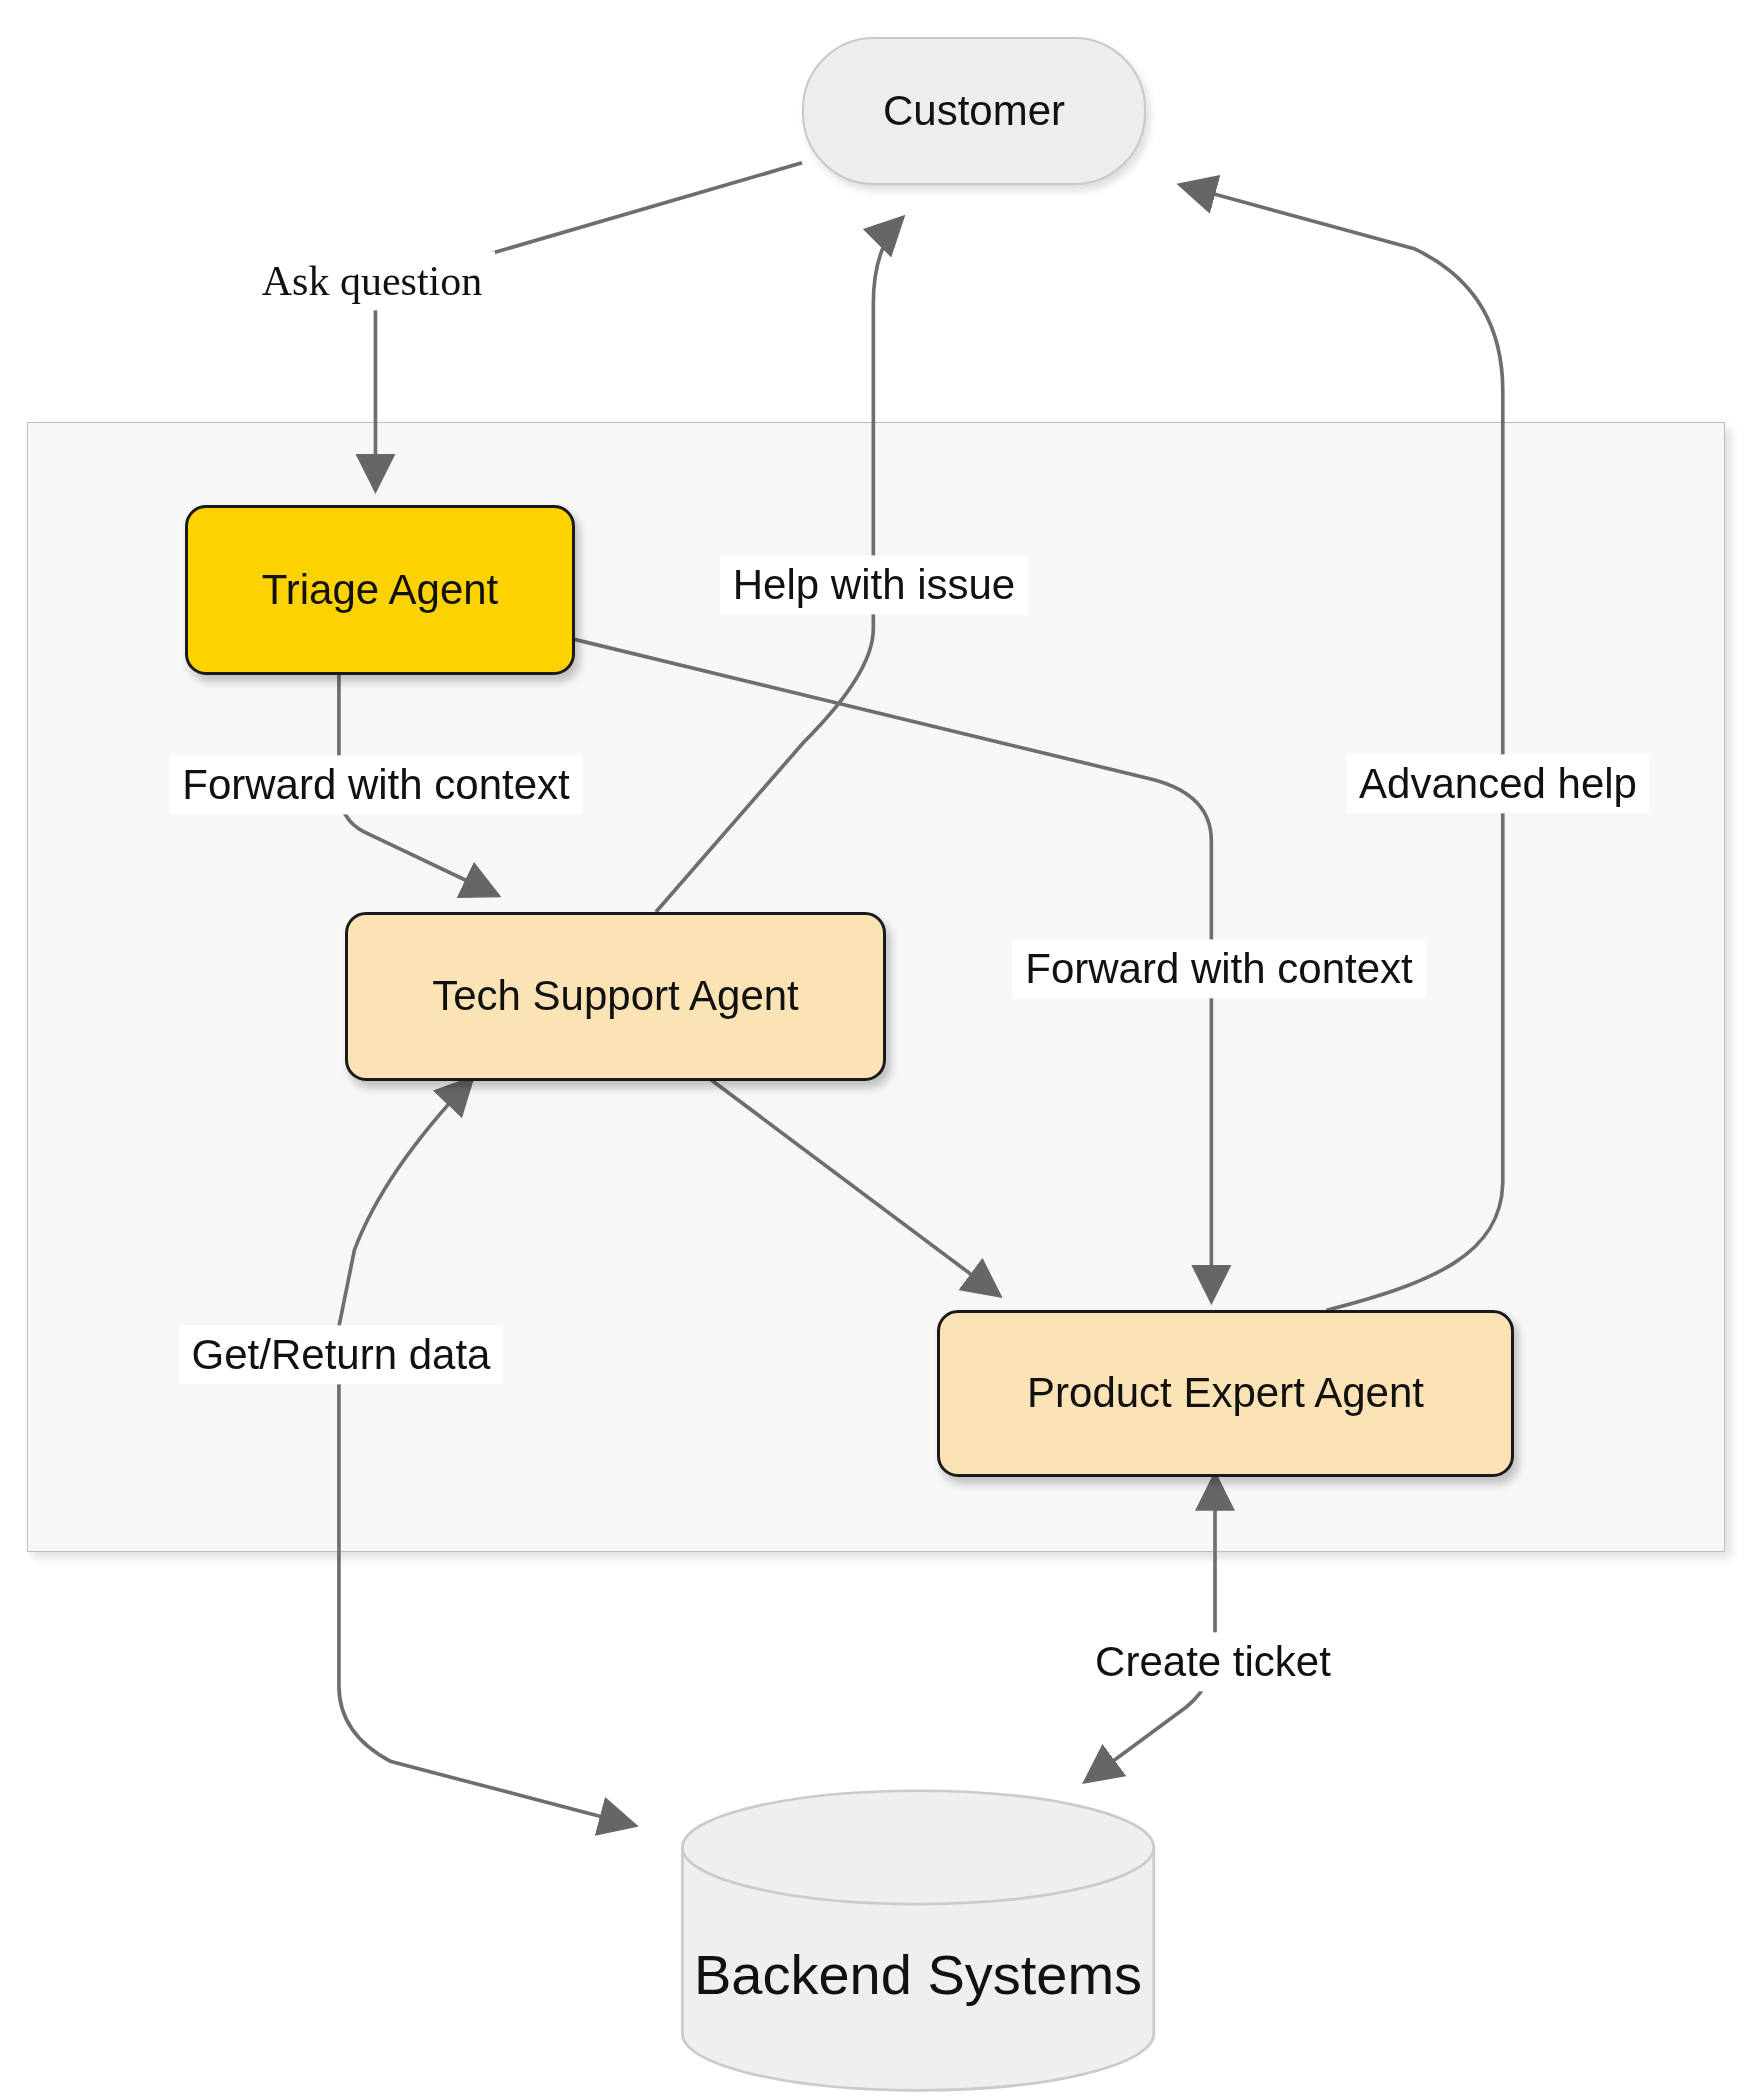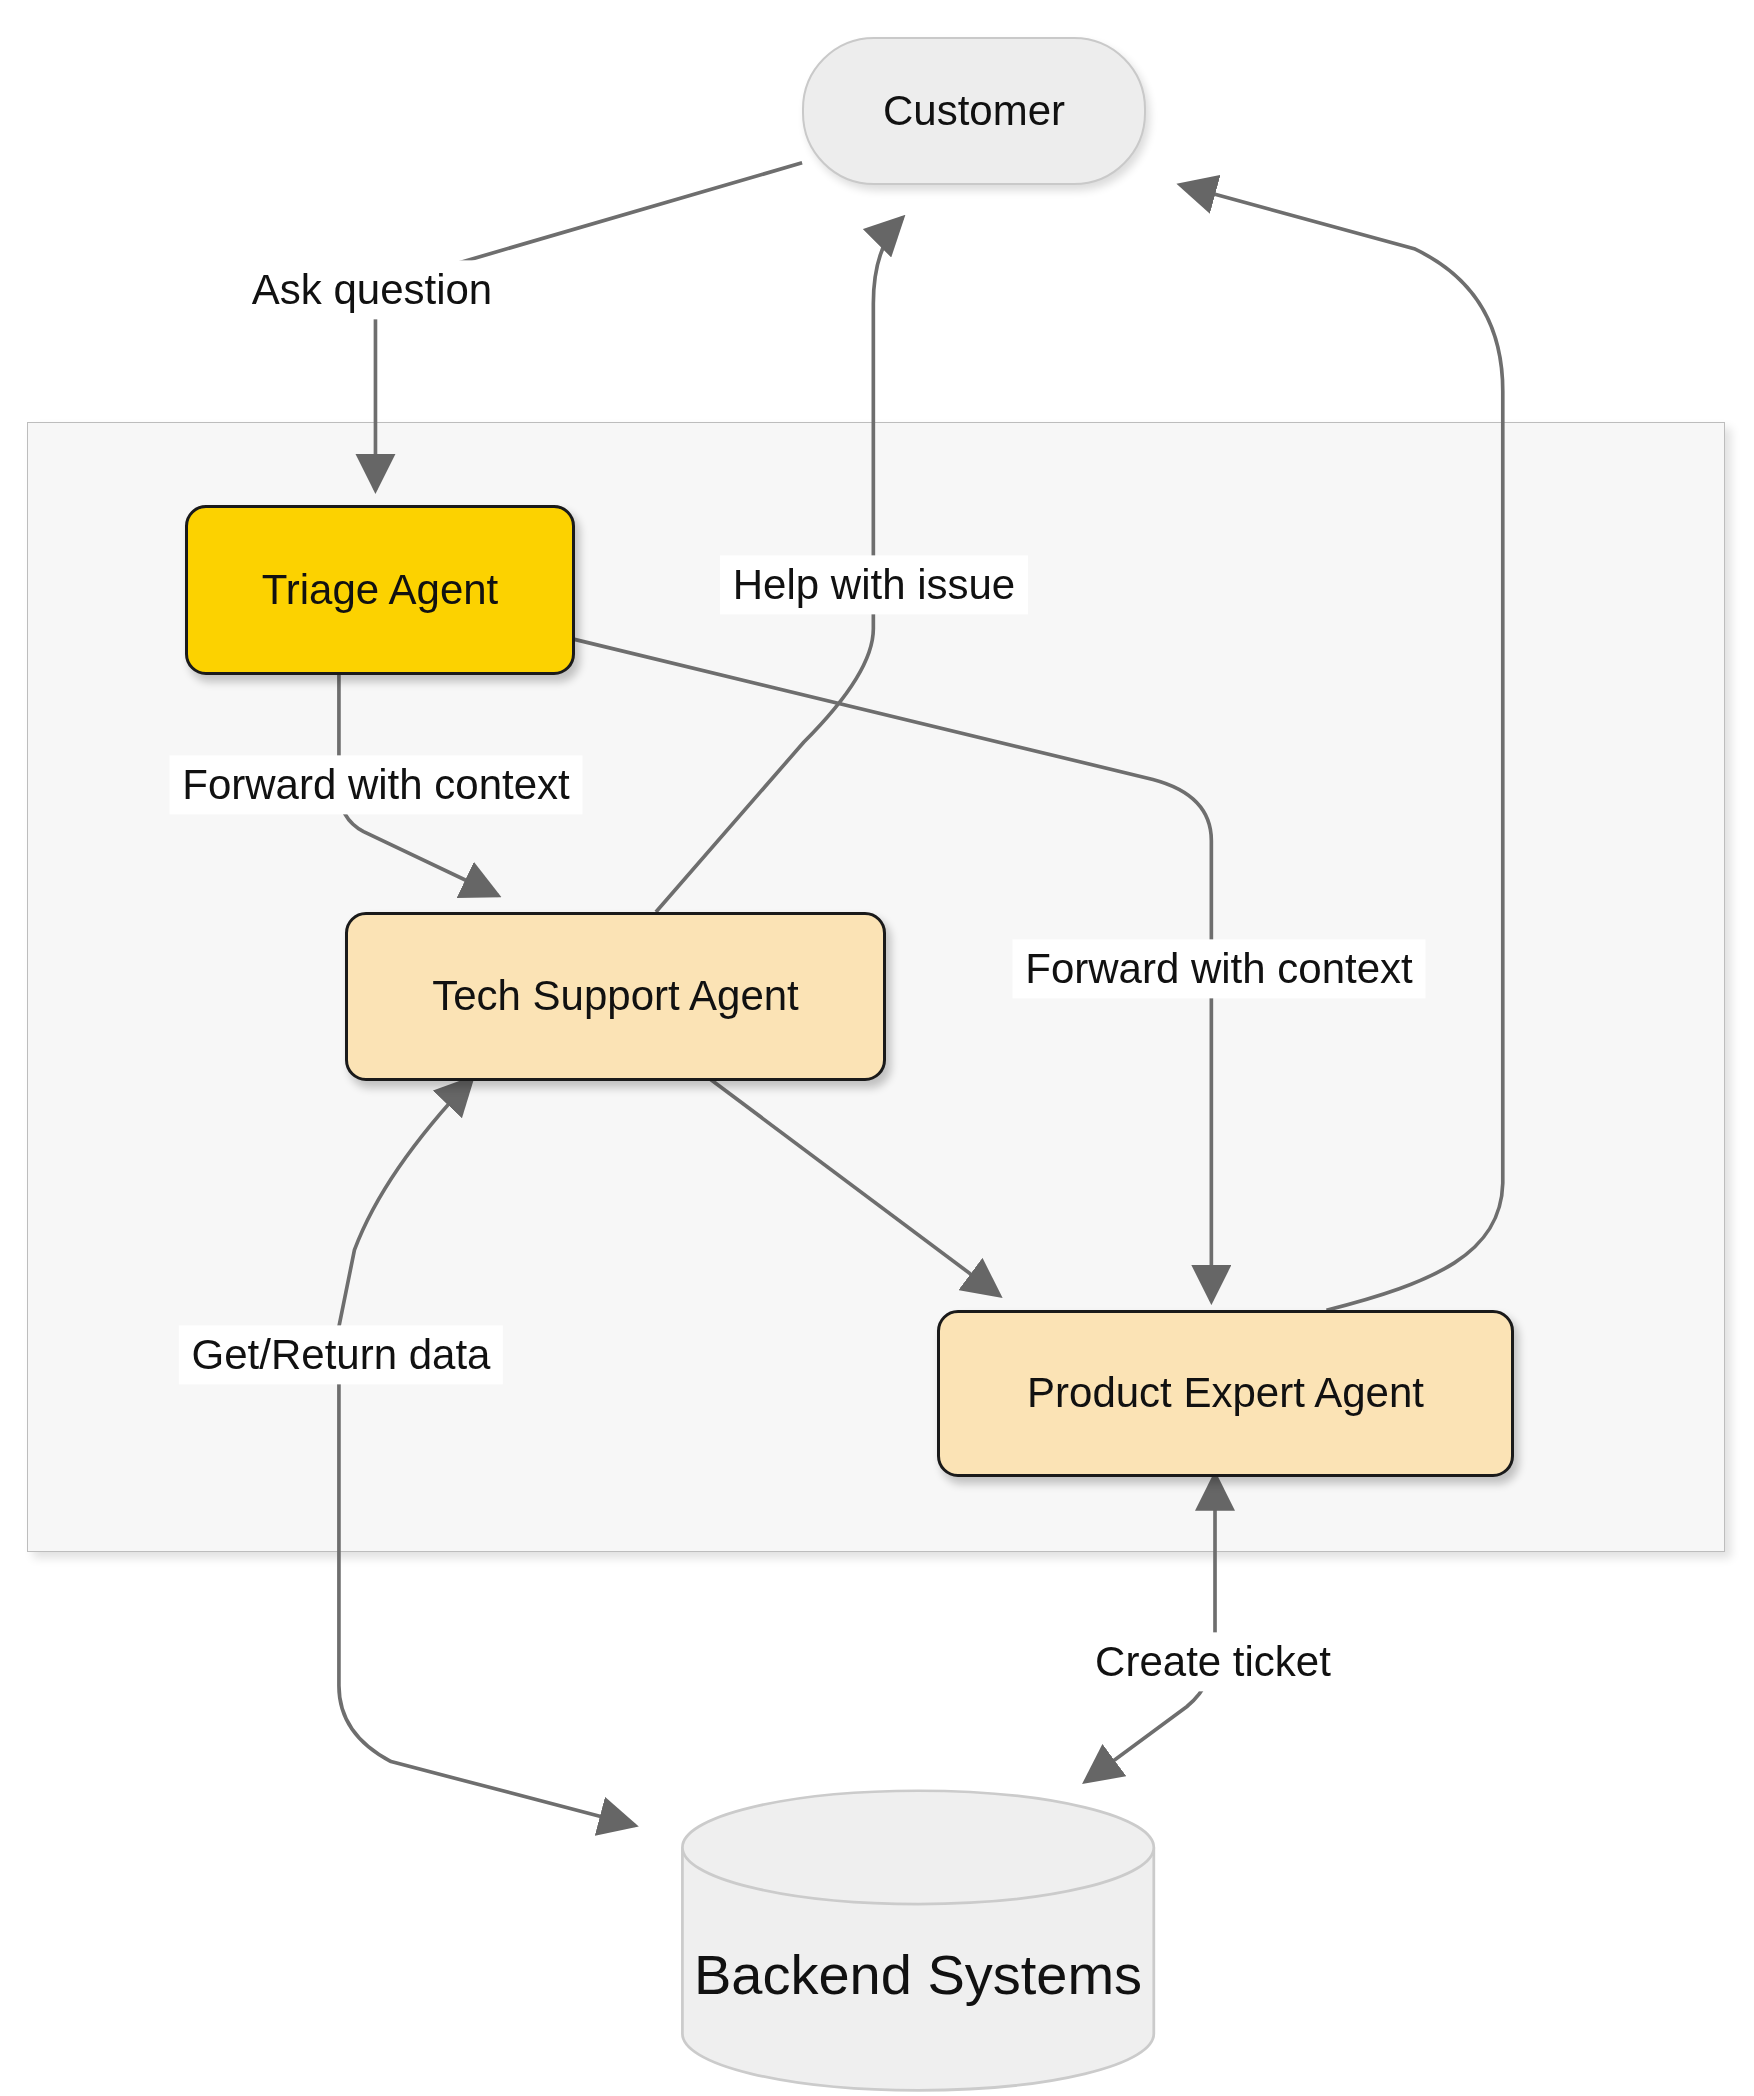--- a/index.html
+++ b/index.html
@@ -42,21 +42,21 @@
   .node-backend-label {
     position:absolute; z-index:3; left:918px; top:1974px; transform:translate(-50%,-50%);
     font-size:56px; color:var(--text); white-space:nowrap;
   }
   
   .edge-label {
     position:absolute; z-index:4; transform:translate(-50%,-50%);
     background:var(--label_bg); padding:5.5px 12.8px; font-size:42px; line-height:1.15;
     color:var(--text); white-space:nowrap;
   }
-  .lbl-ask      { left:372px;  top:290px; }
+  .lbl-ask      { left:372px;  top:281px;font-family:Liberation Serif, serif; }
   .lbl-help     { left:874px;  top:585px; }
   .lbl-fwd-left { left:376px;  top:785px; }
   .lbl-adv      { left:1498px; top:784px; }
   .lbl-fwd-right{ left:1219px; top:969px; }
   .lbl-esc      { left:798px;  top:1166px; }
   .lbl-get      { left:341px;  top:1355px; }
   .lbl-create   { left:1213px; top:1662px; }
 </style>
 </head>
 <body>
@@ -109,17 +109,18 @@
   <div class="node rect-node node-product">
     <span>Product Expert Agent</span>
   </div>
 
   <div class="node-backend-label">Backend Systems</div>
 
   <div class="edge-label lbl-ask">Ask question</div>
   <div class="edge-label lbl-fwd-left">Forward with context</div>
   <div class="edge-label lbl-fwd-right">Forward with context</div>
   <div class="edge-label lbl-help">Help with issue</div>
+  <div class="edge-label lbl-adv">Advanced help</div>
   <div class="edge-label lbl-get">Get/Return data</div>
   <div class="edge-label lbl-create">Create ticket</div>
 
 </div>
 
 
 </body></html>

